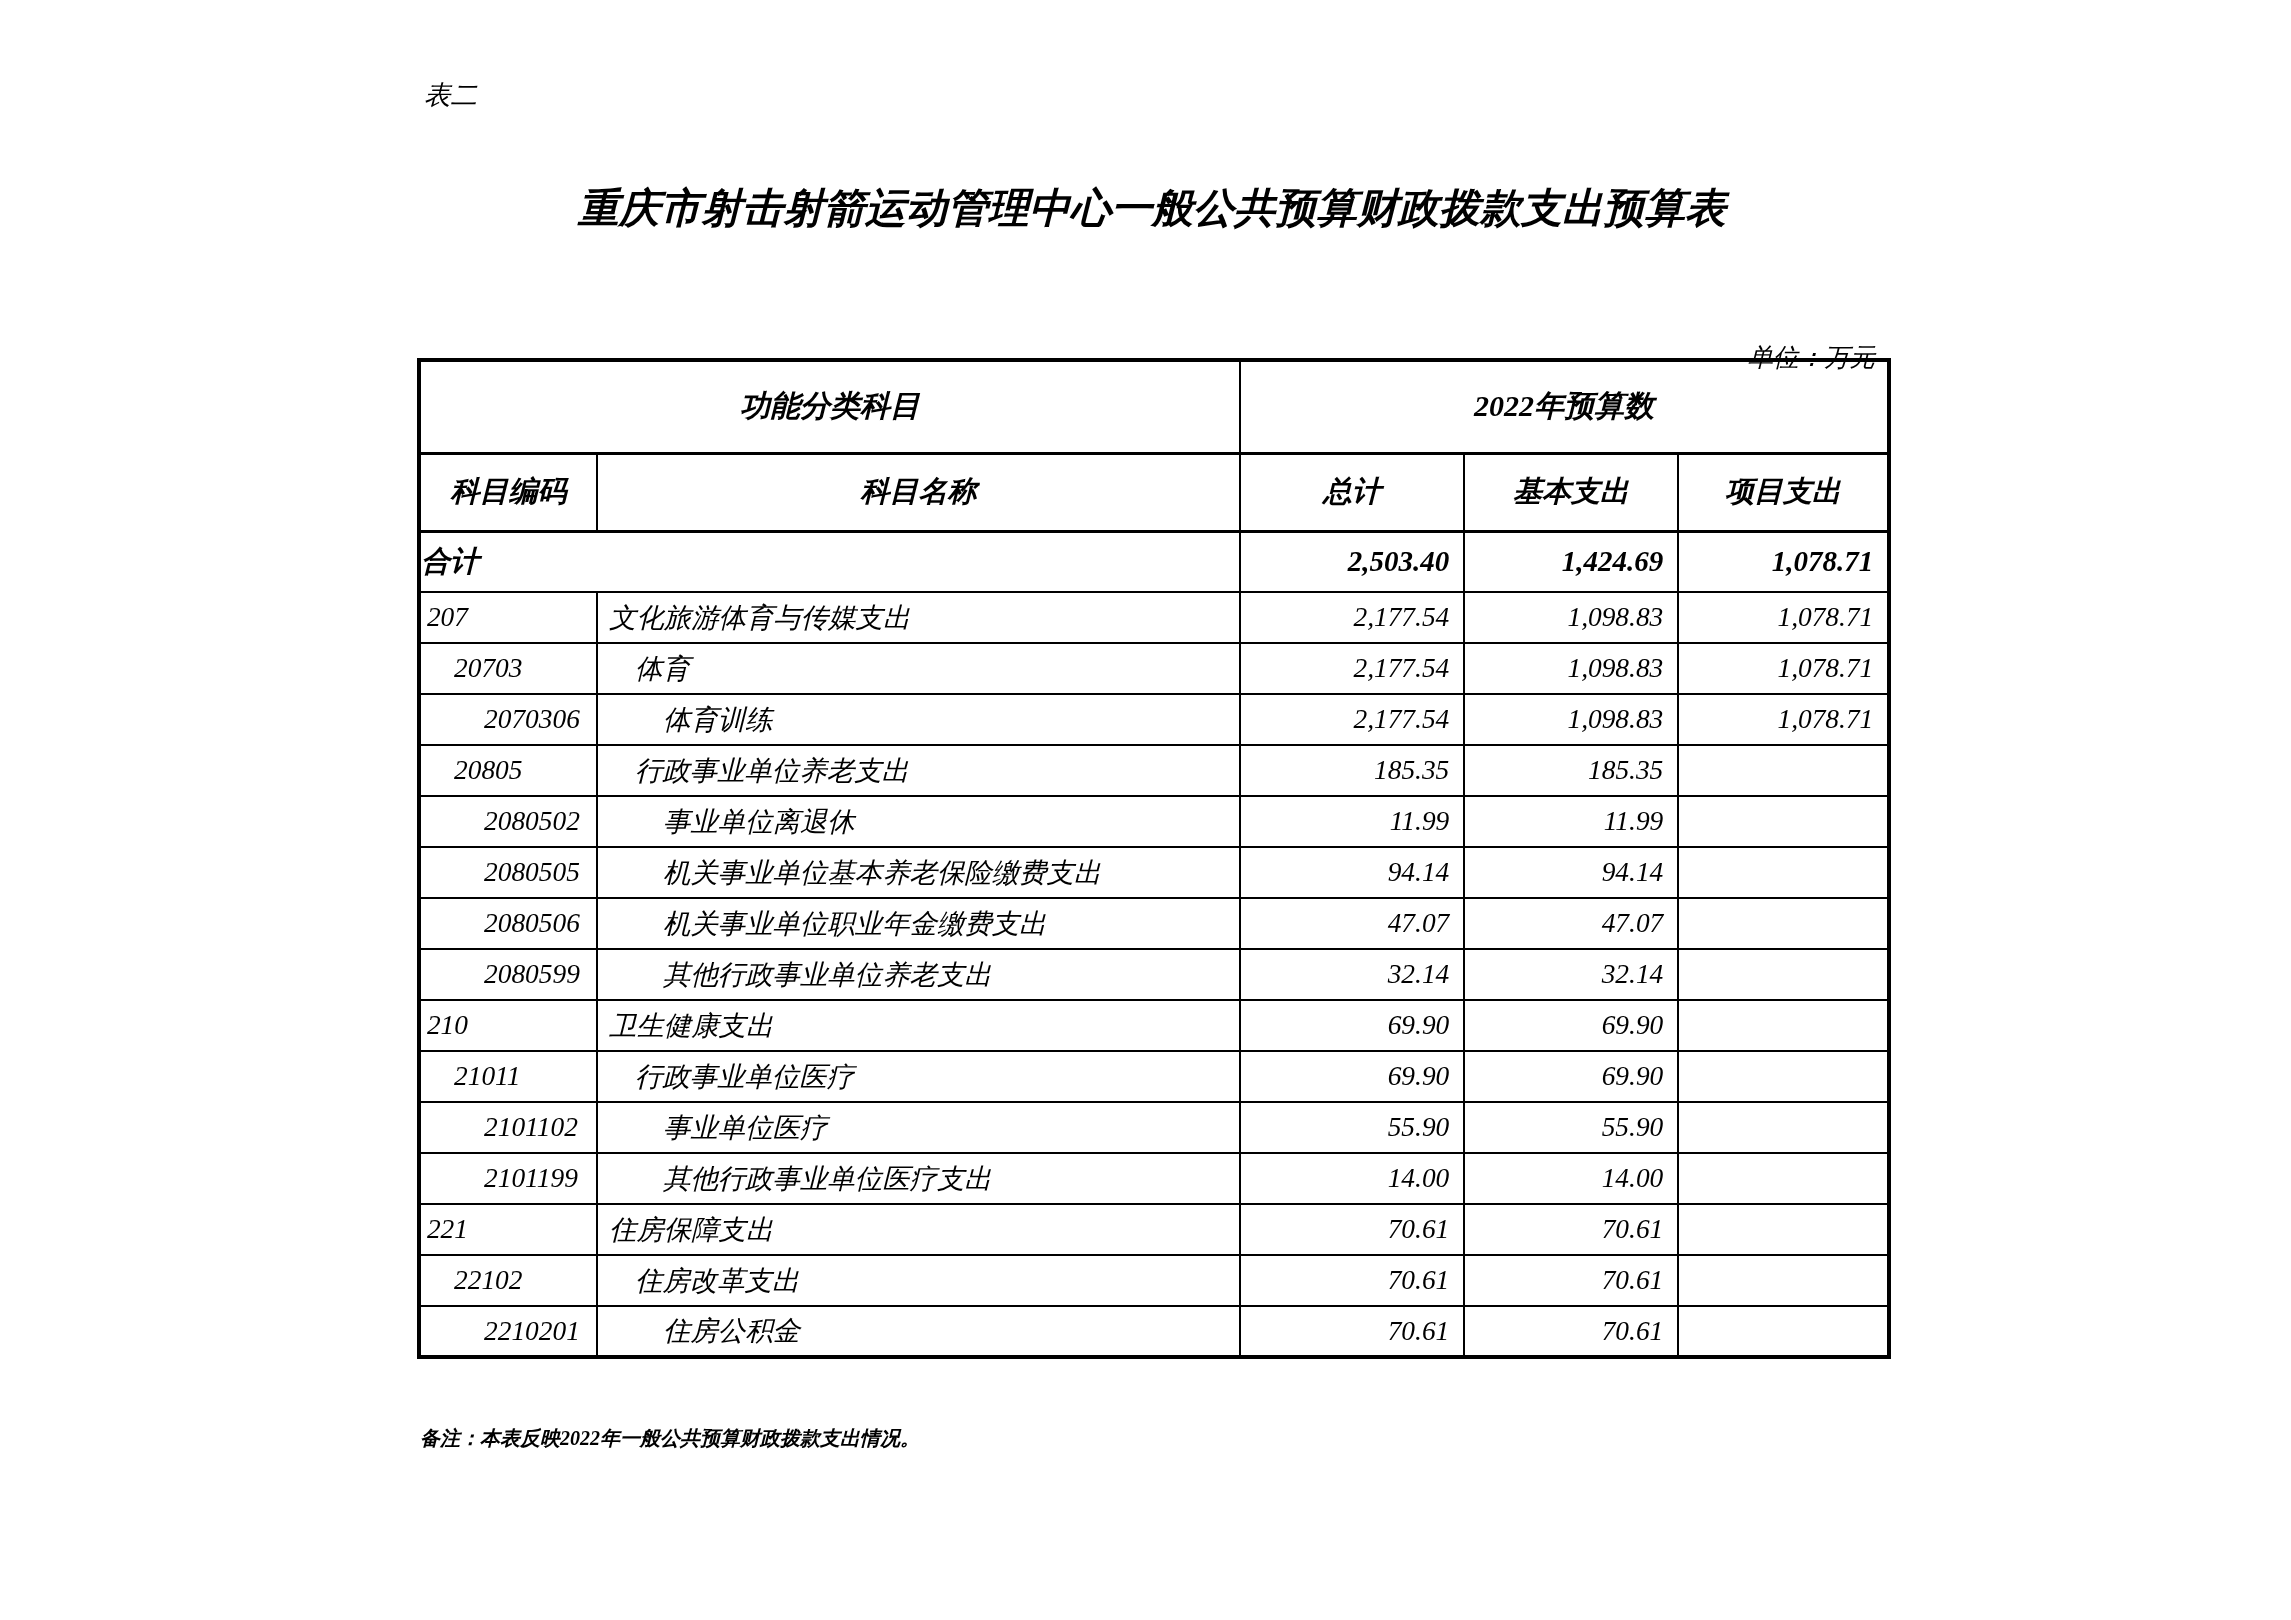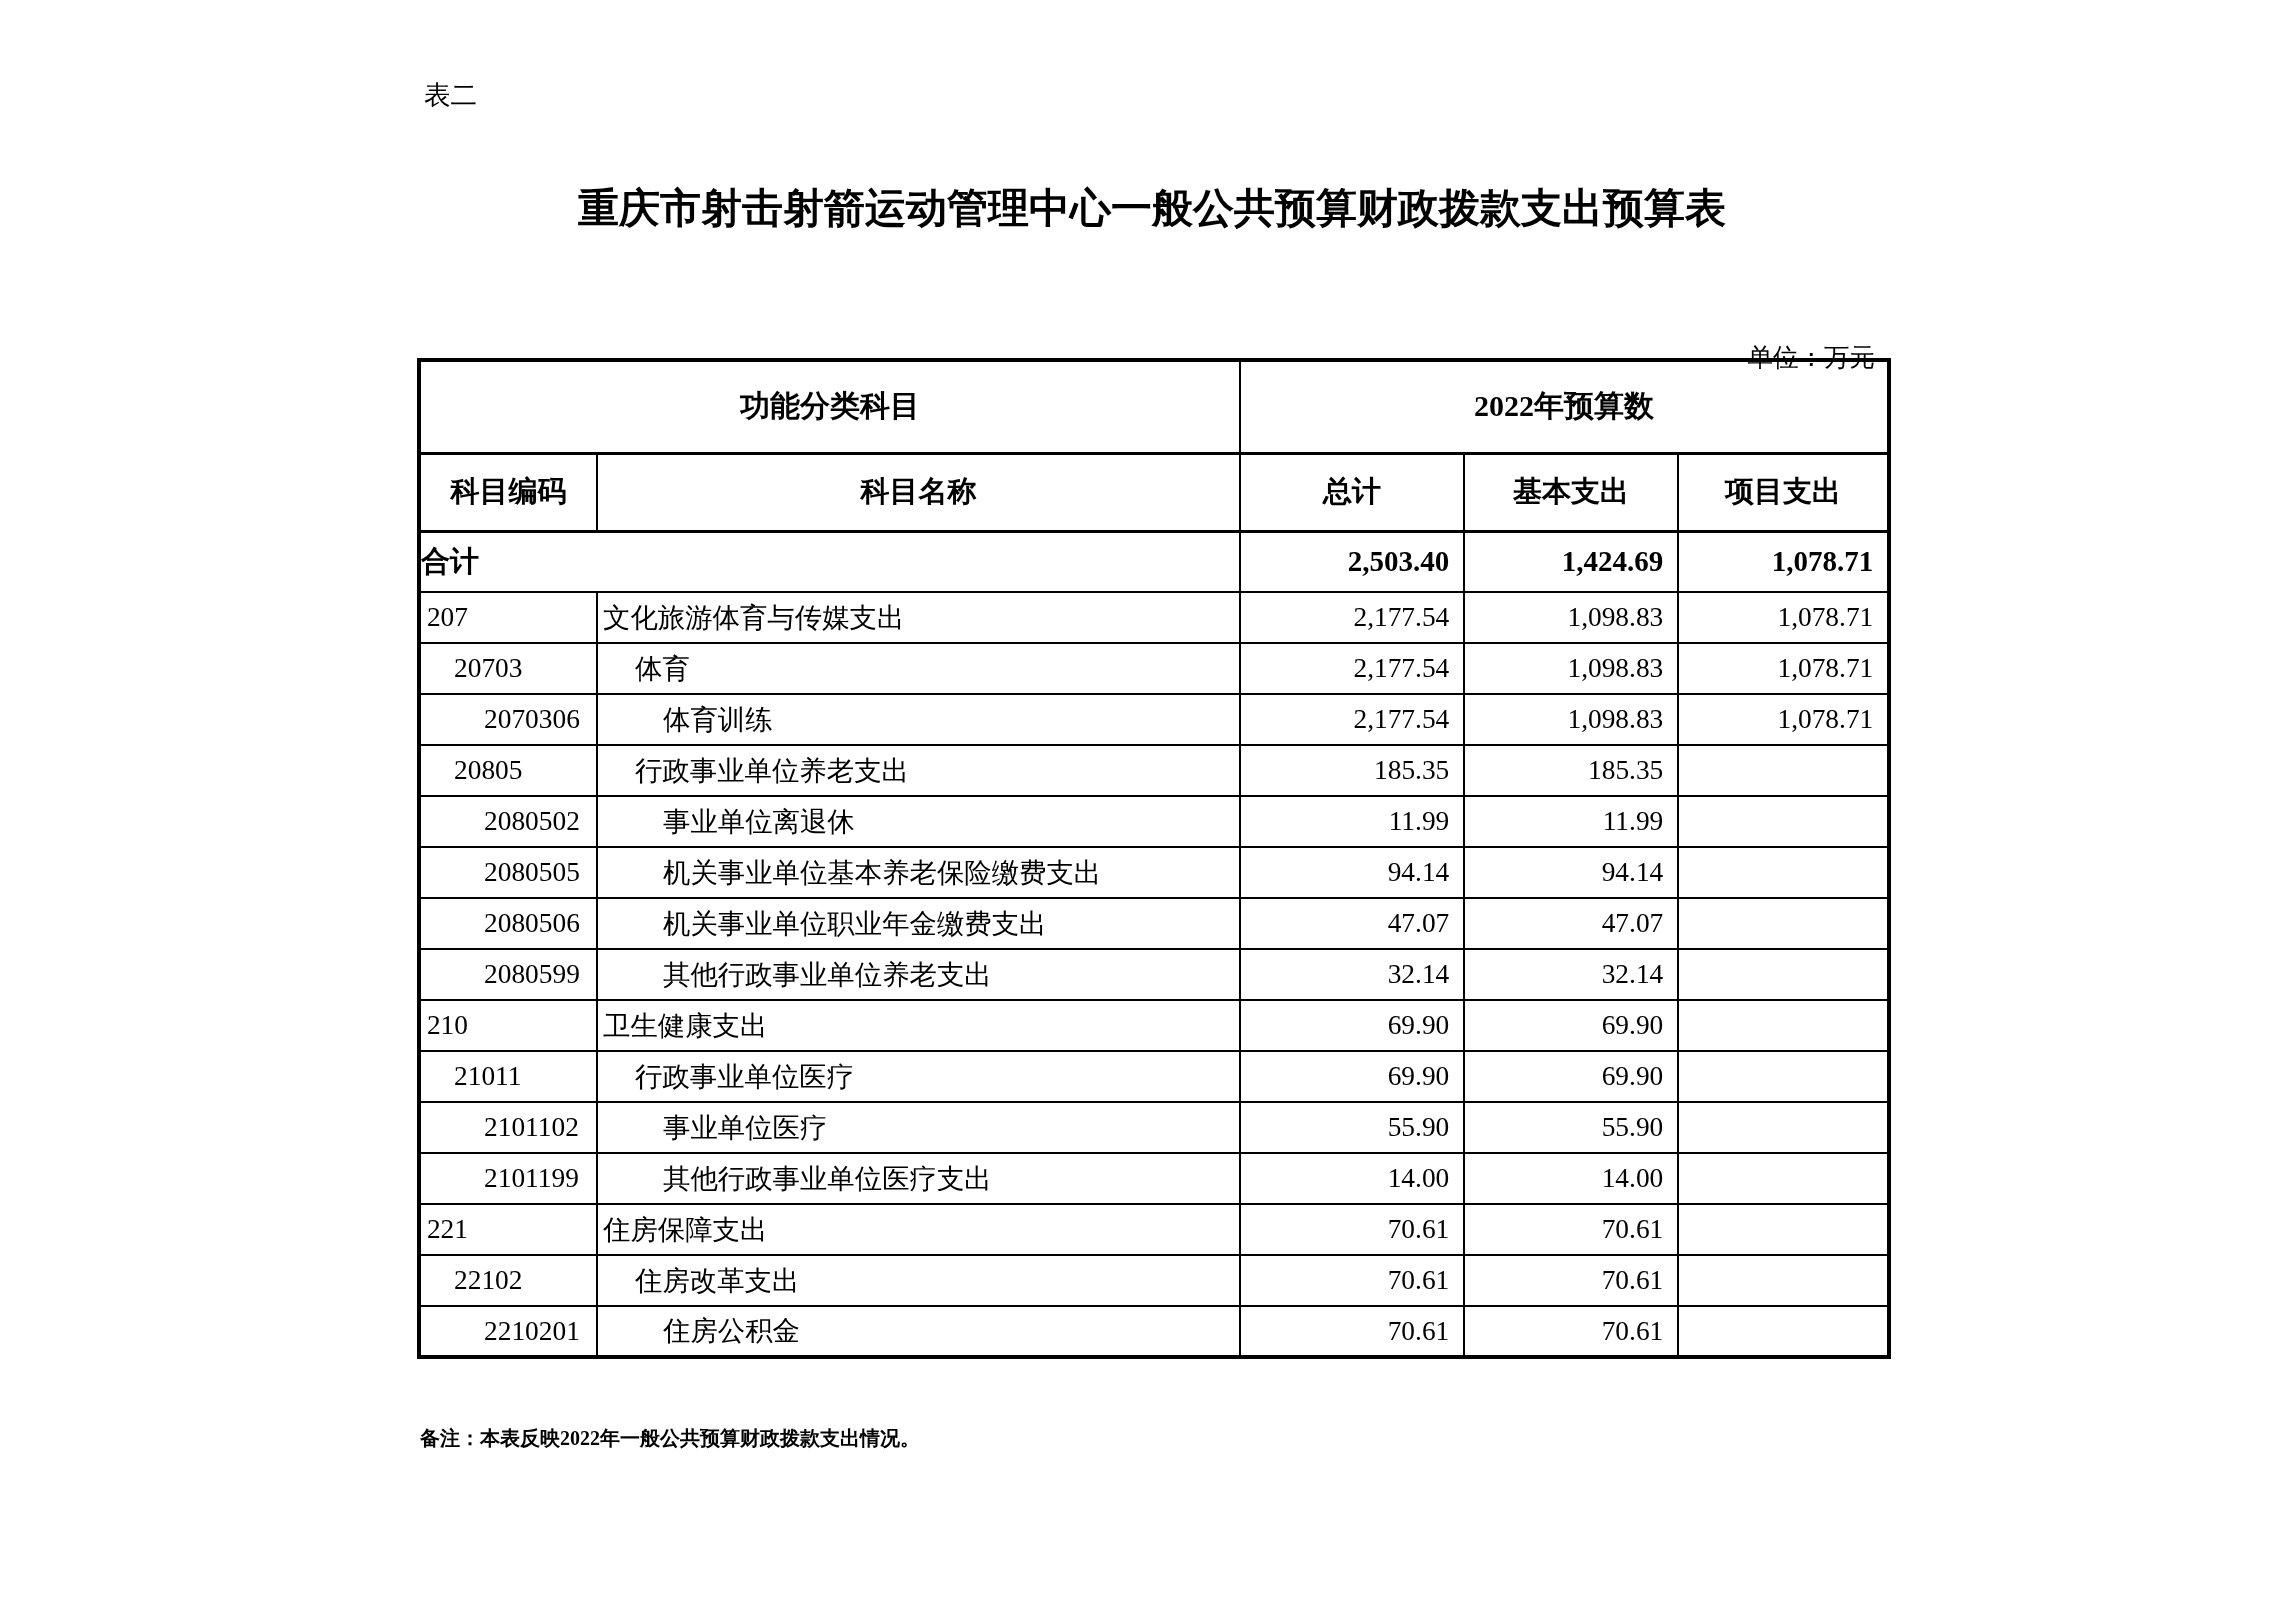--- a/index.html
+++ b/index.html
@@ -3,21 +3,21 @@
 <meta charset="utf-8">
 <style>
   * { margin:0; padding:0; box-sizing:border-box; }
   html,body { background:#ffffff; }
   body {
     width:2292px; height:1620px;
     font-family:"Liberation Serif","DejaVu Serif",serif;
     color:#000;
     position:relative;
   }
-  .page { position:absolute; left:0; top:0; width:2292px; height:1176px; background:#fff; }
+  .page { position:absolute; left:0; top:0; width:2292px; height:1176px; background:#fff;font-style:italic; }
 
   .table-label {
     position:absolute; left:424px; top:80px;
     font-size:26.5px; line-height:31px;
   }
   .doc-title {
     position:absolute; left:417px; top:184px; width:1470px;
     font-size:41px; line-height:49px; font-weight:bold;
     text-align:center; white-space:nowrap;
   }
@@ -49,21 +49,21 @@
   .budget tr.h2row th { border-bottom-width:3.9px; }
 
   .budget td { font-size:27.4px; }
   .cell-num  { text-align:right; padding-right:13.7px; }
   .cell-code { text-align:left; }
   .cell-name { text-align:left; }
 
   .cell-code.lvl1 { padding-left:5.9px;  }
   .cell-code.lvl2 { padding-left:33px; }
   .cell-code.lvl3 { padding-left:63px; }
-  .cell-name.lvl1 { padding-left:5px;  }
+  .cell-name.lvl1 { padding-left:11px;  }
   .cell-name.lvl2 { padding-left:37px; }
   .cell-name.lvl3 { padding-left:65px; }
 
   .budget tr.trow td {
     font-weight:bold; font-size:29px;
   }
   .budget tr.trow td.cell-merged { text-align:left; }
 
   .footer-note {
     position:absolute; left:420px; top:1421px;

